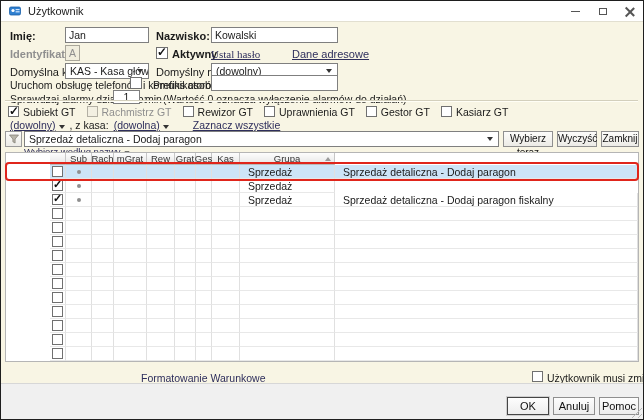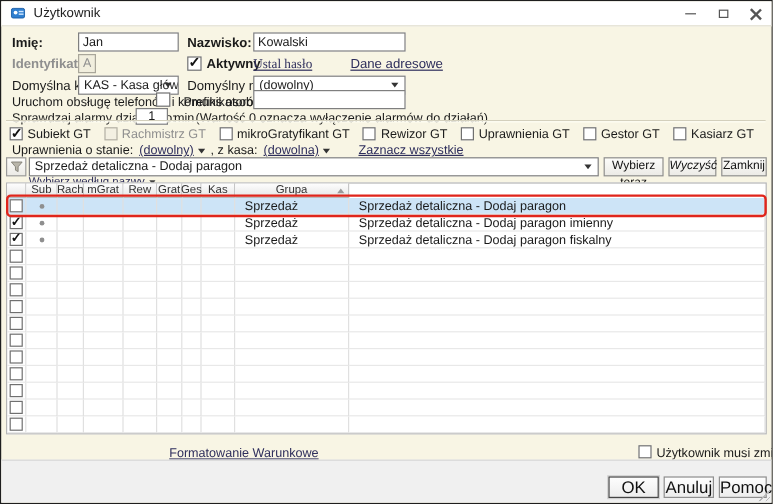--- a/index.html
+++ b/index.html
@@ -32,40 +32,40 @@
     font-size:10.5px; padding-left:4px; white-space:nowrap; overflow:hidden; }
   .arr { position:absolute; right:5px; top:5px; width:0; height:0;
     border-left:3.5px solid transparent; border-right:3.5px solid transparent; border-top:4px solid #333; }
   .cb { position:absolute; width:12px; height:12px; background:#fff; border:1px solid #707070; }
   .cb.checked::after { content:"✓"; position:absolute; left:0px; top:-3px; font-size:12px; font-weight:bold; color:#111; }
   .cb.disabled { border-color:#b3b0a4; background:#f3f0e2; }
   .link { color:#2e2e5c; text-decoration:underline; white-space:nowrap; }
   .divider { position:absolute; left:4px; right:5px; height:2px; border-top:1px solid #d3cfbc; border-bottom:1px solid #fffef5; }
   .btn { position:absolute; height:16px; background:linear-gradient(#fcfcfa,#ecebe6); border:1px solid #8f8f8f;
     font-size:10px; text-align:center; line-height:14px; color:#111; }
-  .btn-big { height:18px; line-height:16px; font-size:14px; background:linear-gradient(#fdfdfd,#ededed); }
+  .btn-big { height:18px; line-height:16px; font-size:11px; background:linear-gradient(#fdfdfd,#ededed); }
   .btn-default { border:1px solid #454545; box-shadow:0 0 0 1px #cfcfcf; }
   
   .products { position:absolute; left:7px; top:104px; display:flex; gap:11px; }
   .prod { position:relative; display:flex; align-items:center; gap:4px; height:13px; }
   .prod .cb { position:relative; width:11px; height:11px; flex:0 0 11px; }
   .plabel { font-size:10.5px; white-space:nowrap; }
   
   .permrow { position:absolute; left:9px; top:118px; display:flex; align-items:center; gap:5px; font-size:10.5px; }
   .linkarr { display:inline-block; width:0; height:0; margin-left:3px;
     border-left:3.5px solid transparent; border-right:3.5px solid transparent; border-top:4px solid #333; }
   .gap18 { width:14px; }
   
   .funnelbtn { position:absolute; left:4px; top:130px; width:17px; height:16px; border:1px solid #9a9a9a;
     background:linear-gradient(#fcfcfa,#ecebe6); display:flex; align-items:center; justify-content:center; }
   .combo { position:absolute; left:23px; top:130px; width:475px; }
   .byname { position:absolute; left:23px; top:145px; font-size:9.5px; }
   .byname .linkarr { border-top-color:#444; transform:scale(.85); }
   
-  .grid { position:absolute; left:4px; top:151px; width:634px; background:#fff; border:1px solid #b5b5b5; }
+  .grid { position:absolute; left:4px; top:151px; width:634px; background:#fff; border:1px solid #b5b5b5;padding-left:44px; }
   .thead { display:flex; height:12px; }
   .hcell { position:relative; height:12px; background:linear-gradient(#fdfdfd,#e7e7e7); border-right:1px solid #c6c6c6;
     border-bottom:1px solid #b9b9b9; font-size:9.5px; color:#333; display:flex; align-items:center; justify-content:center; }
   .sortmark { position:absolute; right:3px; top:4px; width:0; height:0;
     border-left:3px solid transparent; border-right:3px solid transparent; border-bottom:4px solid #9a9a9a; }
   .trow { display:flex; height:14px; }
   .trow.sel { background:#cde4f7; }
   .cell { height:14px; border-right:1px solid #e0e0e0; border-bottom:1px solid #e8e8e8;
     display:flex; align-items:center; justify-content:center; overflow:hidden; }
   .cell.txt { justify-content:flex-start; padding-left:8px; font-size:10.5px; white-space:nowrap; }
@@ -147,60 +147,55 @@
       <span class="prod">
         <span class="cb checked"></span>
         <span class="plabel">Subiekt GT</span>
       </span>
       <span class="prod">
         <span class="cb disabled"></span>
         <span class="plabel dim">Rachmistrz GT</span>
       </span>
       <span class="prod">
         <span class="cb"></span>
-        <span class="plabel">mikroGratyfikant GT</span>
-      </span>
-      <span class="prod">
-        <span class="cb"></span>
         <span class="plabel">Rewizor GT</span>
       </span>
       <span class="prod">
         <span class="cb"></span>
         <span class="plabel">Uprawnienia GT</span>
       </span>
       <span class="prod">
         <span class="cb"></span>
         <span class="plabel">Gestor GT</span>
       </span>
       <span class="prod">
         <span class="cb"></span>
         <span class="plabel">Kasiarz GT</span>
       </span>
     </div>
 
   <div class="permrow">
-    <span>Uprawnienia o stanie:</span>
     <span class="link"><span>(dowolny)</span><span class="linkarr"></span></span>
     <span>, z kasa:</span>
     <span class="link"><span>(dowolna)</span><span class="linkarr"></span></span>
     <span class="gap18"></span>
     <span class="link">Zaznacz wszystkie</span>
   </div>
 
   <div class="funnelbtn">
     <svg width="10" height="10" viewBox="0 0 10 10">
       <path d="M0.5 1 h9 l-3.4 4 v4 l-2.2 -1.2 v-2.8 z" fill="#b9b6aa" stroke="#7c7a70" stroke-width="0.7"></path>
     </svg>
   </div>
   <div class="select combo">
     <span>Sprzedaż detaliczna - Dodaj paragon</span>
     <span class="arr"></span>
   </div>
   <button class="btn" style="left:502px; top:130px; width:50px;">Wybierz teraz</button>
-  <button class="btn" style="left:556px; top:130px; width:40px;font-style:italic;">Wyczyść</button>
+  <button class="btn" style="left:556px; top:130px; width:40px;">Wyczyść</button>
   <button class="btn" style="left:600px; top:130px; width:38px;">Zamknij</button>
   <div class="byname">
     <span class="link">Wybierz według nazwy</span><span class="linkarr"></span>
   </div>
 
   <div class="grid">
     <div class="thead" id="thead">
         <div class="hcell c0">
           <span></span>
         </div>
@@ -254,21 +249,20 @@
           <div class="cell c1">
             <span class="dot"></span>
           </div>
           <div class="cell c2"></div>
           <div class="cell c3"></div>
           <div class="cell c4"></div>
           <div class="cell c5"></div>
           <div class="cell c6"></div>
           <div class="cell c7"></div>
           <div class="cell c8 txt">Sprzedaż</div>
-          <div class="cell c9 txt">Sprzedaż detaliczna - Dodaj paragon imienny</div>
         </div>
         <div class="trow">
           <div class="cell c0">
             <span class="cb checked"></span>
           </div>
           <div class="cell c1">
             <span class="dot"></span>
           </div>
           <div class="cell c2"></div>
           <div class="cell c3"></div>

